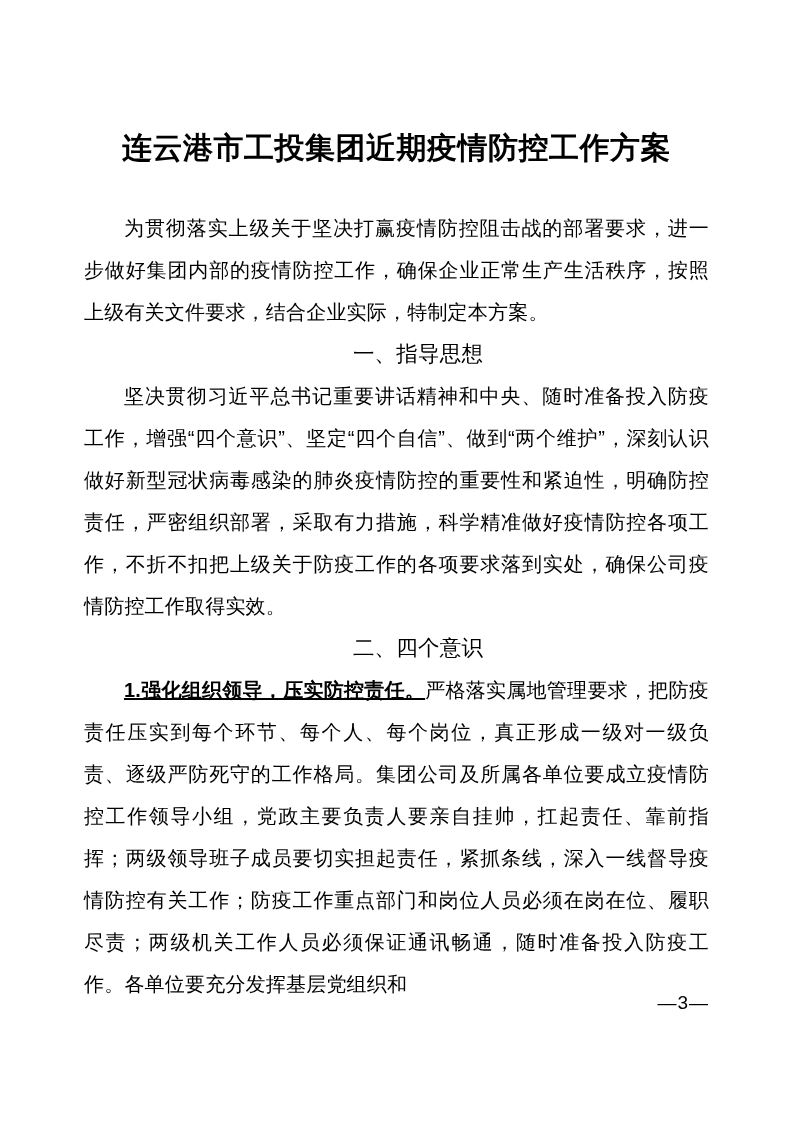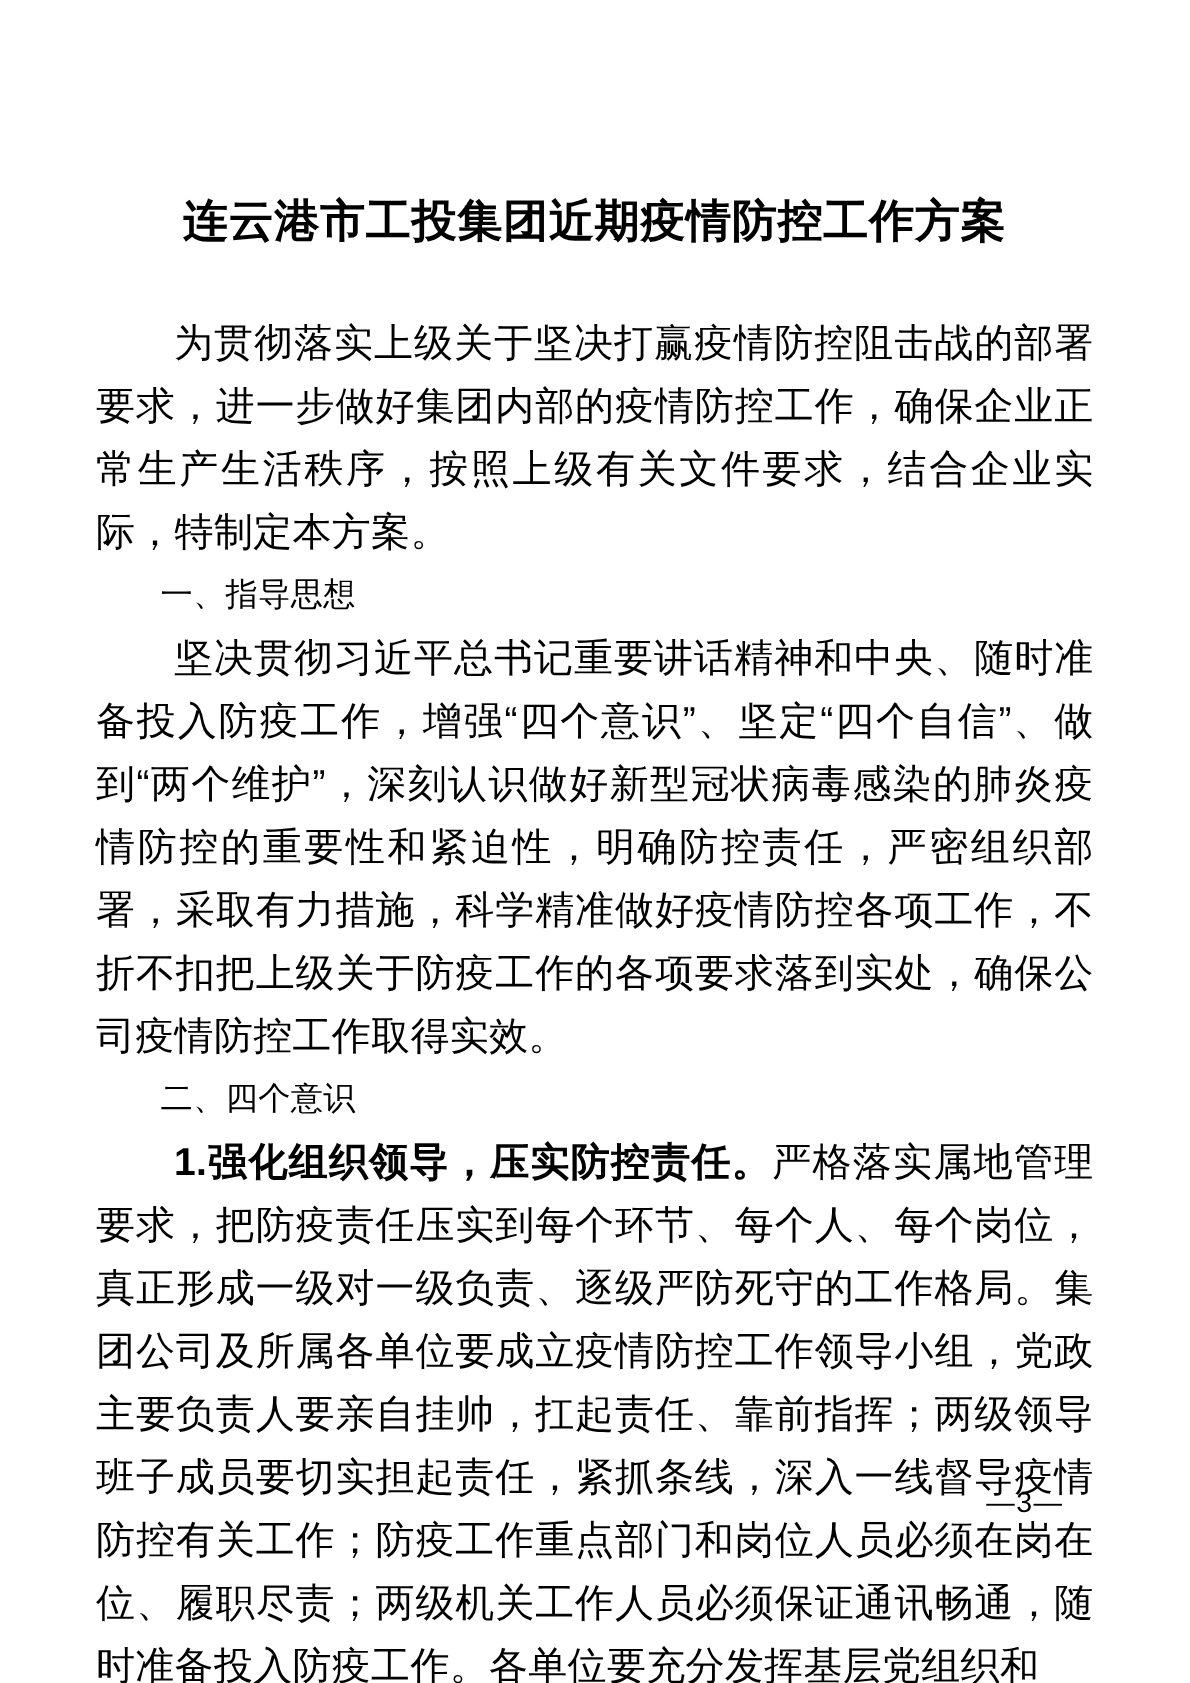--- a/index.html
+++ b/index.html
@@ -15,53 +15,55 @@
     position: relative;
     overflow: hidden;
   }
   .page {
     position: absolute;
     left: 0;
     top: 0;
     width: 793px;
     height: 1122px;
     box-sizing: border-box;
-    padding: 0 64px;
+    padding: 0 84px;
   }
   .doc-title {
     margin: 0;
     padding-top: 128px;
     text-align: center;
     font-size: 30px;
     font-weight: bold;
     letter-spacing: 0.5px;
     line-height: 1.3;
     font-family: "Liberation Sans", sans-serif;
   }
   .body-block {
     margin-top: 40px;
   }
   p.para {
     margin: 0;
-    font-size: 26px;
+    font-size: 20px;
     line-height: 42px;
     text-align: justify;
     text-justify: inter-ideograph;
     text-indent: 2em;
     letter-spacing: 0.2px;
   }
   p.heading {
     margin: 0;
     font-size: 21.5px;
     line-height: 42px;
     text-indent: 2em;
     letter-spacing: 0.2px;
+    text-align: center;
   }
   p.para .lead {
     font-weight: bold;
+    text-decoration: underline;
   }
   .page-number {
     position: absolute;
     right: 84px;
     bottom: 108px;
     font-size: 19px;
     letter-spacing: 1px;
   }
 </style>
 </head>

